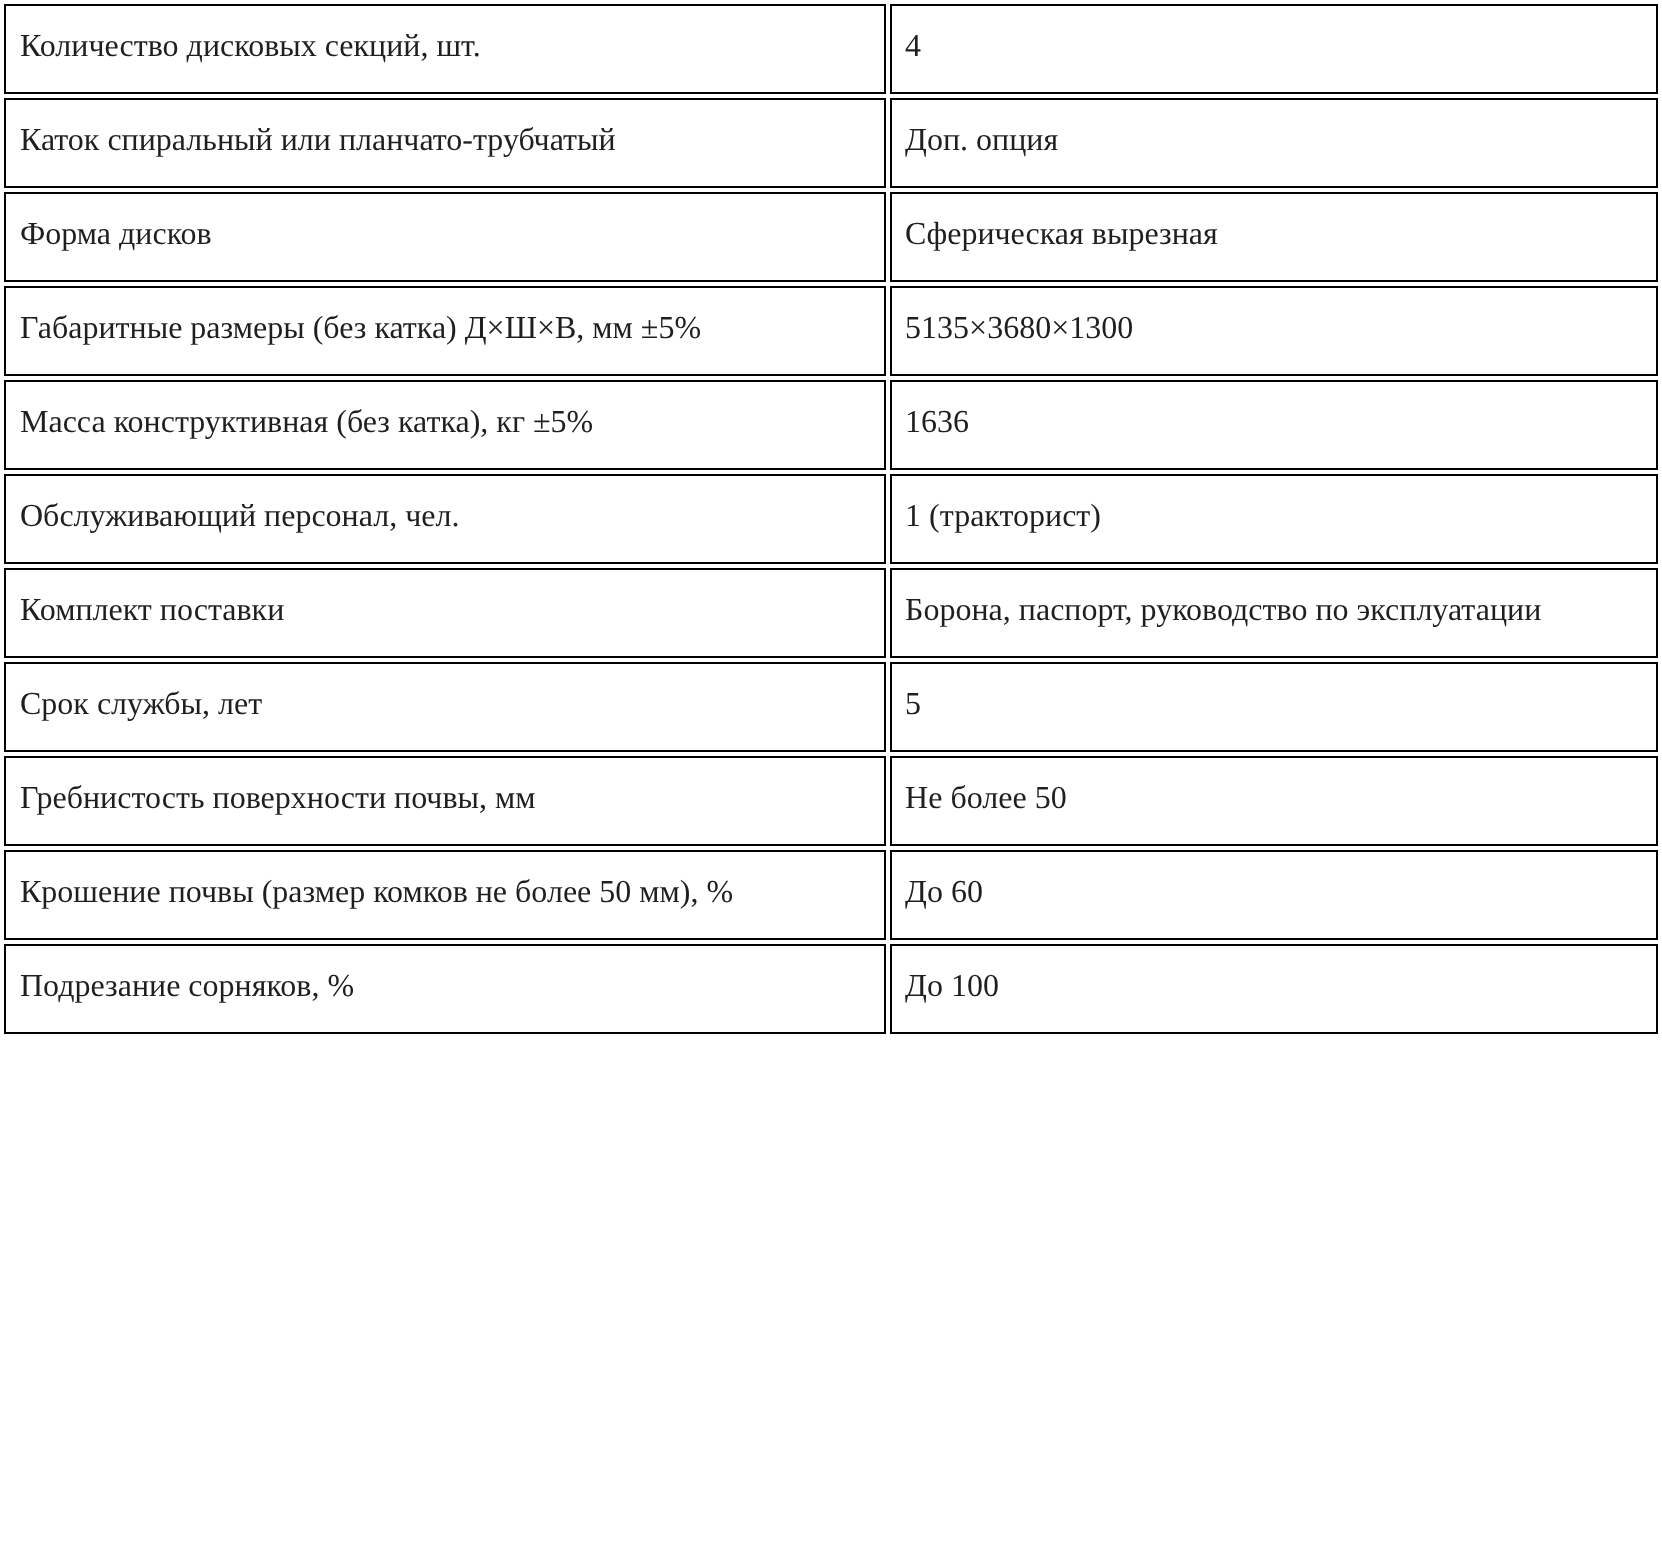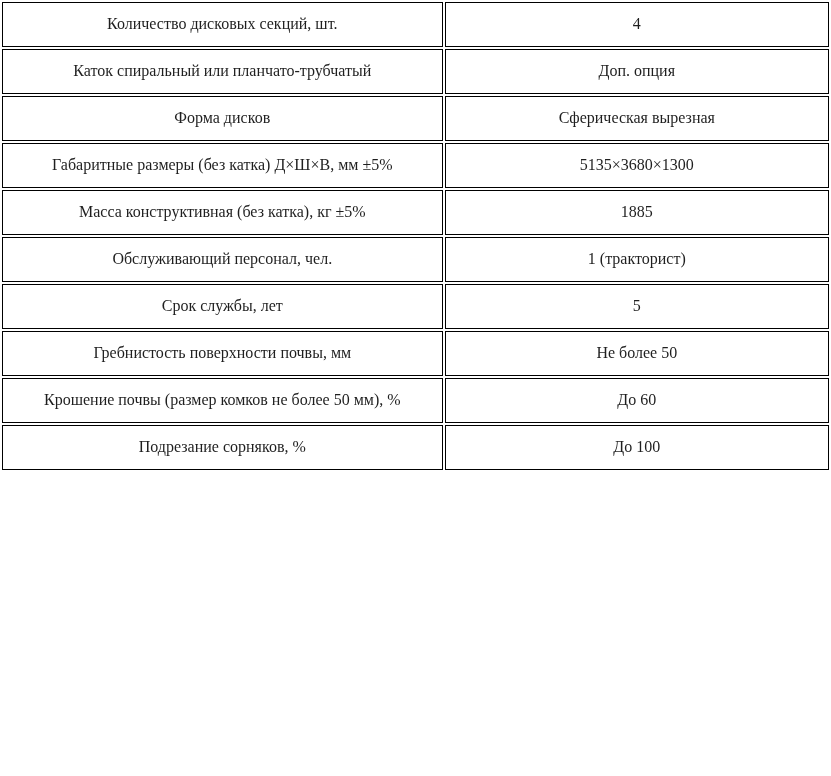--- a/index.html
+++ b/index.html
@@ -1,20 +1,20 @@
 <!DOCTYPE html>
 <html style="--border-color: #000000; --text-color: #1f1f1f; --bg-color: #ffffff;"><head>
 <meta charset="utf-8">
 <style>
   :root {
     --border-color: #000000;
     --text-color: #1f1f1f;
     --bg-color: #ffffff;
   }
-  * { box-sizing: border-box; text-align: center; }
+  * { box-sizing: border-box; }
   html, body {
     margin: 0;
     padding: 0;
     background: var(--bg-color);
   }
   .page {
     width: 831px;
     height: 776px;
     overflow: hidden;
     background: var(--bg-color);
@@ -61,25 +61,29 @@
         <tr>
           <td>Форма дисков</td>
           <td>Сферическая вырезная</td>
         </tr>
         <tr>
           <td>Габаритные размеры (без катка) Д×Ш×В, мм ±5%</td>
           <td>5135×3680×1300</td>
         </tr>
         <tr>
           <td>Масса конструктивная (без катка), кг ±5%</td>
-          <td>1885</td>
+          <td>1636</td>
         </tr>
         <tr>
           <td>Обслуживающий персонал, чел.</td>
           <td>1 (тракторист)</td>
+        </tr>
+        <tr>
+          <td>Комплект поставки</td>
+          <td>Борона, паспорт, руководство по эксплуатации</td>
         </tr>
         <tr>
           <td>Срок службы, лет</td>
           <td>5</td>
         </tr>
         <tr>
           <td>Гребнистость поверхности почвы, мм</td>
           <td>Не более 50</td>
         </tr>
         <tr>

